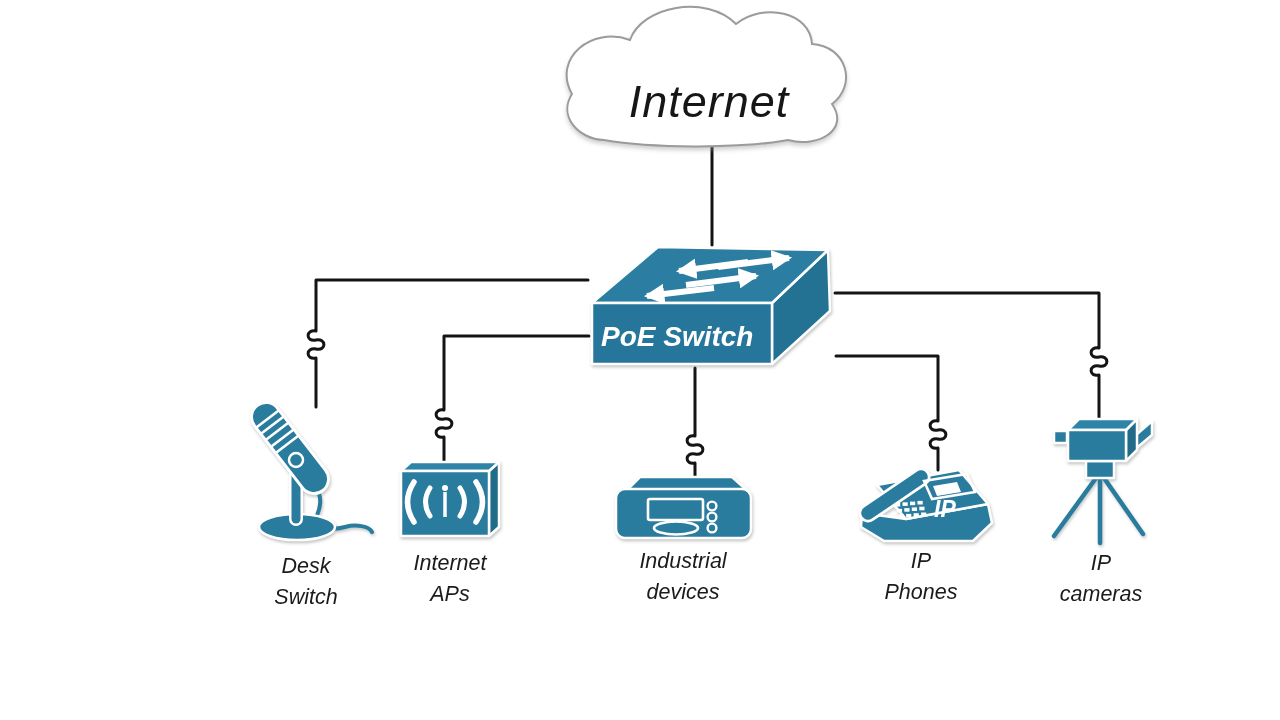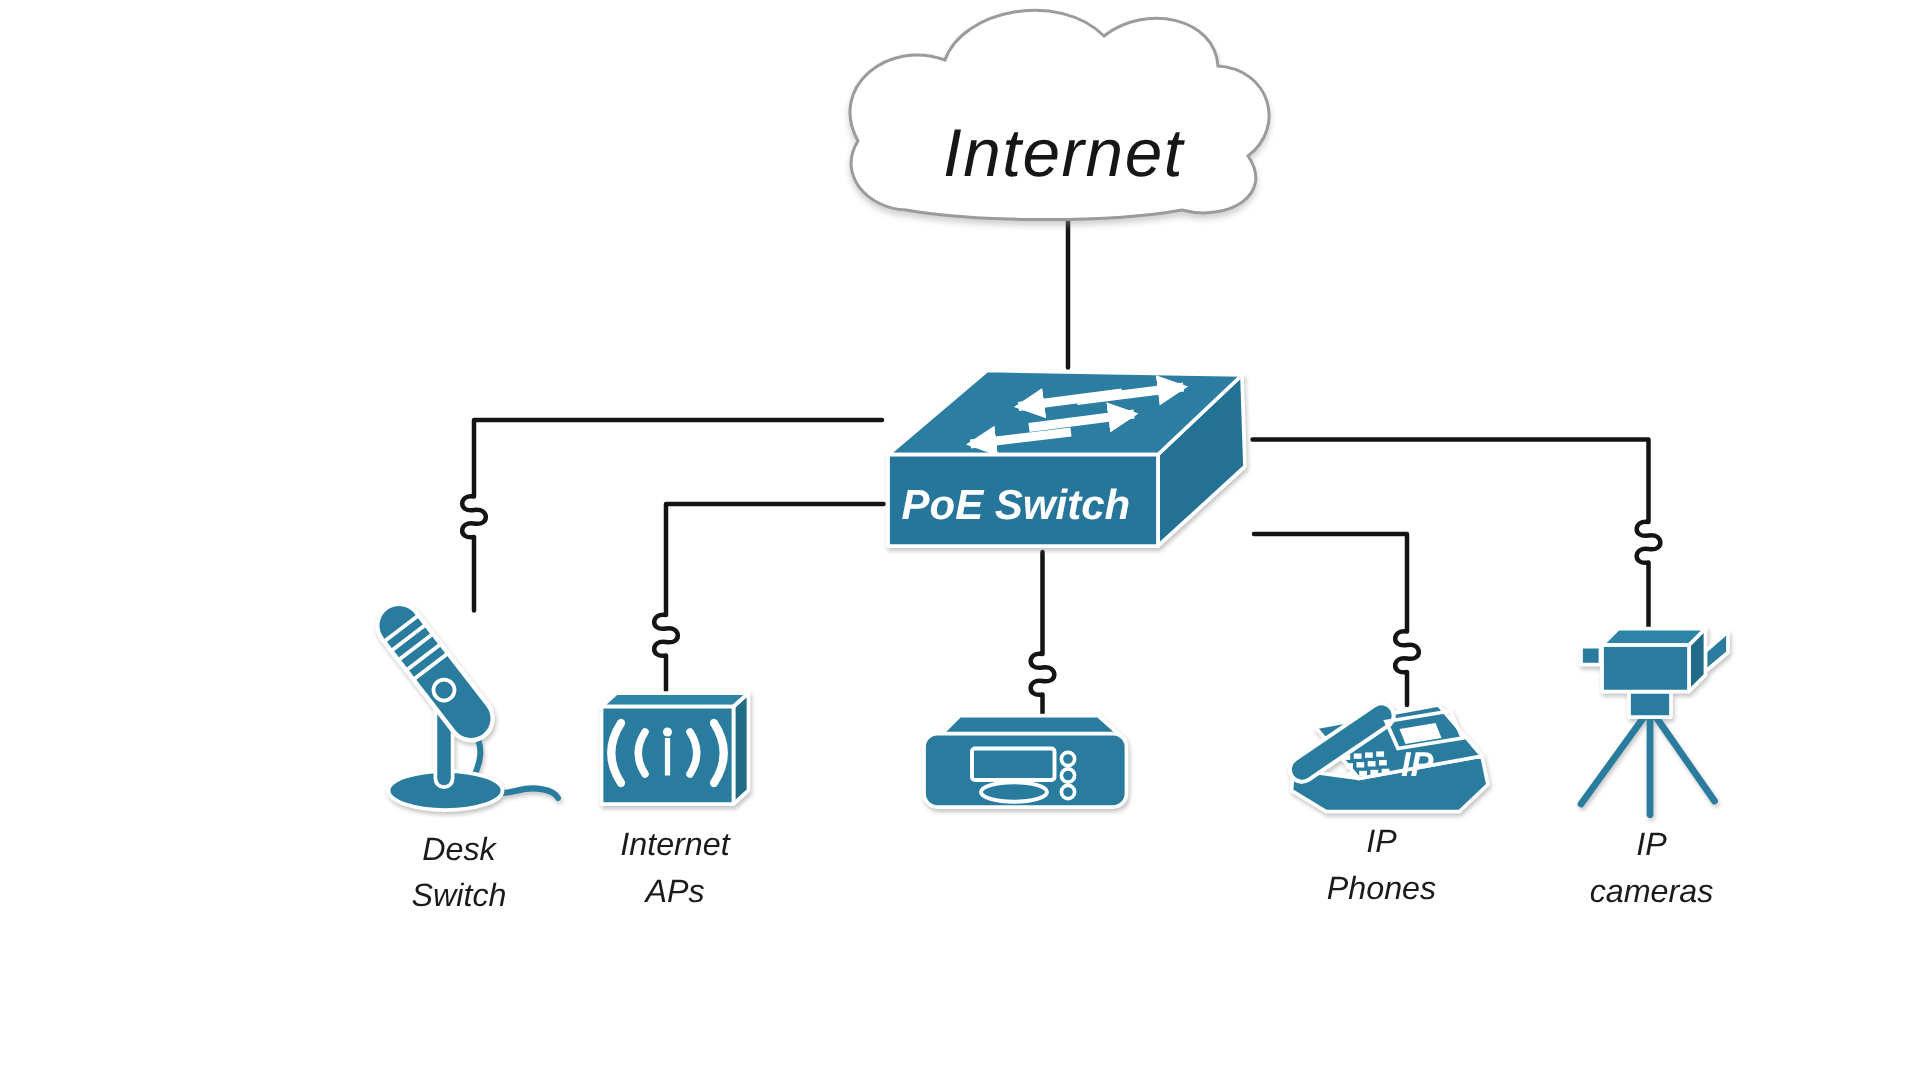--- a/index.html
+++ b/index.html
@@ -149,17 +149,19 @@
       <polygon class="fs ow" points="1126,430 1137,419 1137,450 1126,461"></polygon>
       <polygon class="ft ow" points="1068,430 1079,419 1137,419 1126,430"></polygon>
       <rect class="fa ow" x="1068" y="430" width="58" height="31"></rect>
     </g>
   </svg>
 
   <div class="dev-label" style="left:211px;top:551px;">Desk
 Switch</div>
   <div class="dev-label" style="left:355px;top:548px;">Internet
 APs</div>
+  <div class="dev-label" style="left:588px;top:546px;">Industrial
+devices</div>
   <div class="dev-label" style="left:826px;top:546px;">IP
 Phones</div>
   <div class="dev-label" style="left:1006px;top:548px;">IP
 cameras</div>
 </div>
 
 </body></html>

